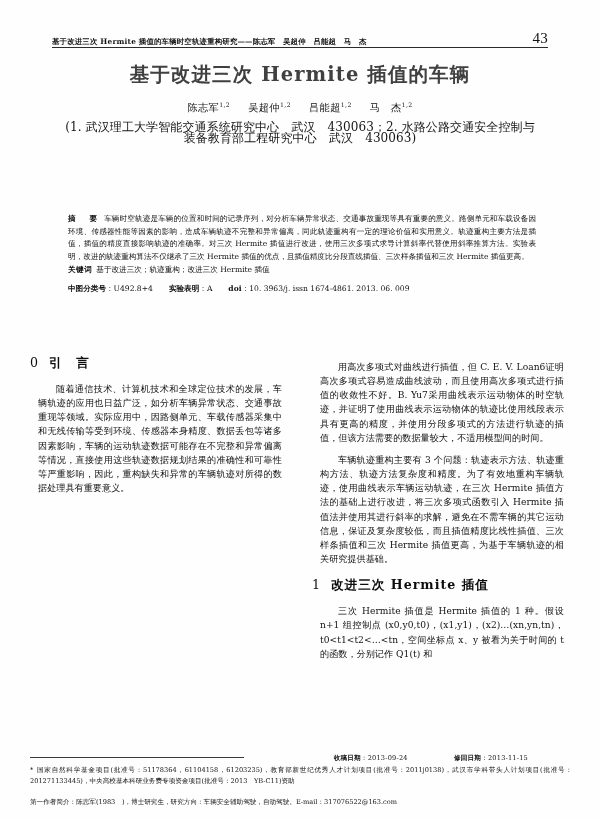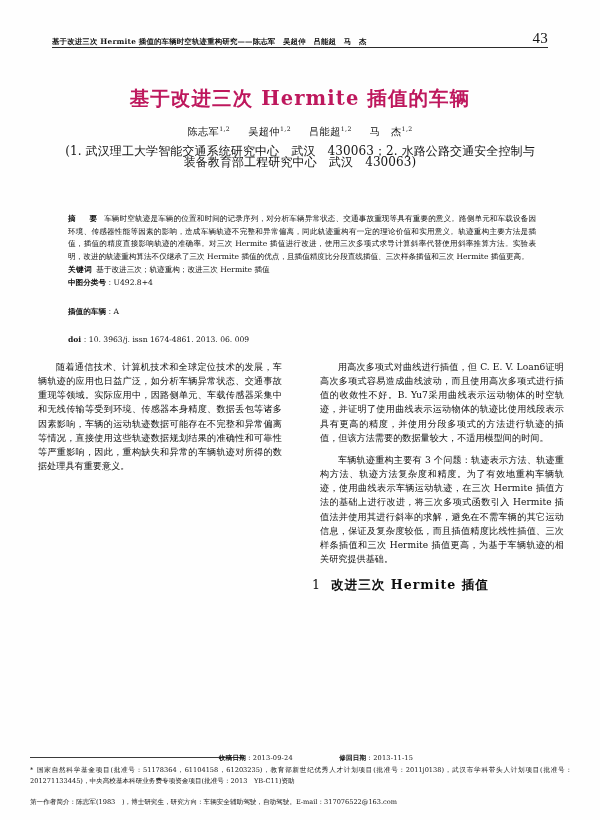--- a/index.html
+++ b/index.html
@@ -63,23 +63,22 @@
     top: 60px;
     left: 60px;
     right: 60px;
     text-align: center;
   }
   .title-line {
     font-size: 19.5px;
     font-weight: bold;
     letter-spacing: 1.1px;
     line-height: 30px;
-    color: #be185d;
+    color: #404040;
     font-family: "DejaVu Serif", "Liberation Serif", serif;
-    margin-top: 24px;
   }
   .title-line .sup {
     font-size: 10px;
     vertical-align: super;
     font-weight: normal;
     letter-spacing: 0;
   }
 
   .authors {
     margin-top: 11px;
@@ -120,25 +119,24 @@
     letter-spacing: 3px;
     margin-right: 4px;
   }
   .kw {
     margin-top: 1px;
   }
   .kw .lbl {
     letter-spacing: 0.5px;
   }
   .clsline {
-    margin-top: 0;
+    margin-top: 6px;
     display: flex;
     gap: 16px;
     font-size: 7.6px;
-    flex-direction: column;
   }
   .clsline .lbl {
     font-weight: bold;
     letter-spacing: 0;
     margin-right: 0;
   }
   .clsline .doi b { font-weight: bold; }
 
   
   .columns {
@@ -193,21 +191,21 @@
   }
   .footer-rule {
     position: absolute;
     left: 30px;
     bottom: 62px;
     width: 214px;
     border-top: 0.9px solid #3a3a3a;
     height: 0;
   }
   .footer-dates {
-    text-align: center;
+    text-align: right;
     padding-left: 74px;
     margin-bottom: 2px;
     letter-spacing: 0.2px;
   }
   .footer-dates span { margin-right: 22px; }
   .footer-note {
     text-align: justify;
     text-indent: 0;
   }
   .footer-note .star {
@@ -240,37 +238,41 @@
 
   <div class="abstract-block">
     <div>
       <span class="lbl">摘　要</span><span>车辆时空轨迹是车辆的位置和时间的记录序列，对分析车辆异常状态、交通事故重现等具有重要的意义。路侧单元和车载设备因环境、传感器性能等因素的影响，造成车辆轨迹不完整和异常偏离，同此轨迹重构有一定的理论价值和实用意义。轨迹重构主要方法是插值，插值的精度直接影响轨迹的准确率。对三次 Hermite 插值进行改进，使用三次多项式求导计算斜率代替使用斜率推算方法。实验表明，改进的轨迹重构算法不仅继承了三次 Hermite 插值的优点，且插值精度比分段直线插值、三次样条插值和三次 Hermite 插值更高。</span>
     </div>
     <div class="kw">
       <span class="lbl">关键词</span><span>基于改进三次；轨迹重构；改进三次 Hermite 插值</span>
     </div>
     <div class="clsline">
       <span><span class="lbl">中图分类号</span>：<span>U492.8+4</span></span>
-      <span><span class="lbl">插值的车辆</span>：<span>A</span></span>
+      <span><span class="lbl">实验表明</span>：<span>A</span></span>
       <span class="doi"><b>doi</b>：<span>10. 3963/j. issn 1674-4861. 2013. 06. 009</span></span>
     </div>
   </div>
 
   <div class="columns">
 
     <div class="col">
+      <div class="sec-head first">
+        <span class="num">0</span><span>引　言</span>
+      </div>
       <p class="para">随着通信技术、计算机技术和全球定位技术的发展，车辆轨迹的应用也日益广泛，如分析车辆异常状态、交通事故重现等领域。实际应用中，因路侧单元、车载传感器采集中和无线传输等受到环境、传感器本身精度、数据丢包等诸多因素影响，车辆的运动轨迹数据可能存在不完整和异常偏离等情况，直接使用这些轨迹数据规划结果的准确性和可靠性等严重影响，因此，重构缺失和异常的车辆轨迹对所得的数据处理具有重要意义。</p>
     </div>
 
     <div class="col">
       <p class="para">用高次多项式对曲线进行插值，但 C. E. V. Loan6证明高次多项式容易造成曲线波动，而且使用高次多项式进行插值的收敛性不好。B. Yu7采用曲线表示运动物体的时空轨迹，并证明了使用曲线表示运动物体的轨迹比使用线段表示具有更高的精度，并使用分段多项式的方法进行轨迹的插值，但该方法需要的数据量较大，不适用模型间的时间。</p>
       <p class="para">车辆轨迹重构主要有 3 个问题：轨迹表示方法、轨迹重构方法、轨迹方法复杂度和精度。为了有效地重构车辆轨迹，使用曲线表示车辆运动轨迹，在三次 Hermite 插值方法的基础上进行改进，将三次多项式函数引入 Hermite 插值法并使用其进行斜率的求解，避免在不需车辆的其它运动信息，保证及复杂度较低，而且插值精度比线性插值、三次样条插值和三次 Hermite 插值更高，为基于车辆轨迹的相关研究提供基础。</p>
       <div class="sec-head">
         <span class="num">1</span><span>改进三次 Hermite 插值</span>
       </div>
+      <p class="para">三次 Hermite 插值是 Hermite 插值的 1 种。假设 n+1 组控制点 (x0,y0,t0)，(x1,y1)，(x2)…(xn,yn,tn)，t0&lt;t1&lt;t2&lt;…&lt;tn，空间坐标点 x、y 被看为关于时间的 t 的函数，分别记作 Q1(t) 和</p>
     </div>
 
   </div>
 
   <div class="footer-rule"></div>
   <div class="footer">
     <div class="footer-dates">
       <span><b>收稿日期</b>：<span>2013-09-24</span></span>
       <span><b>修回日期</b>：<span>2013-11-15</span></span>
     </div>

